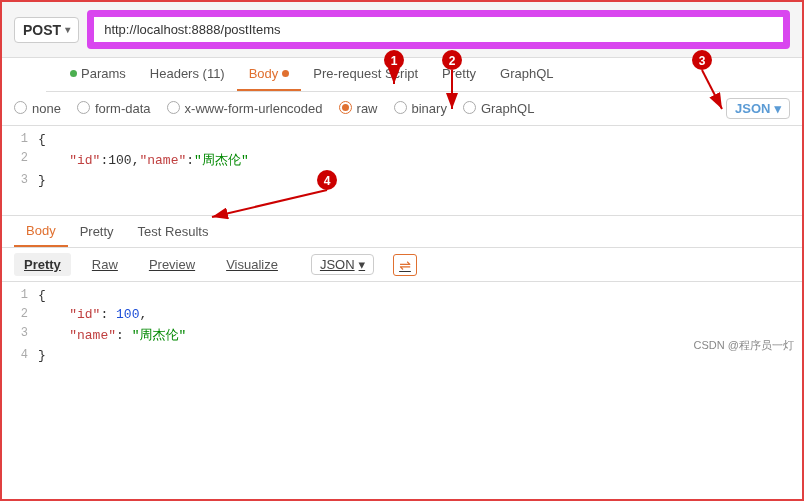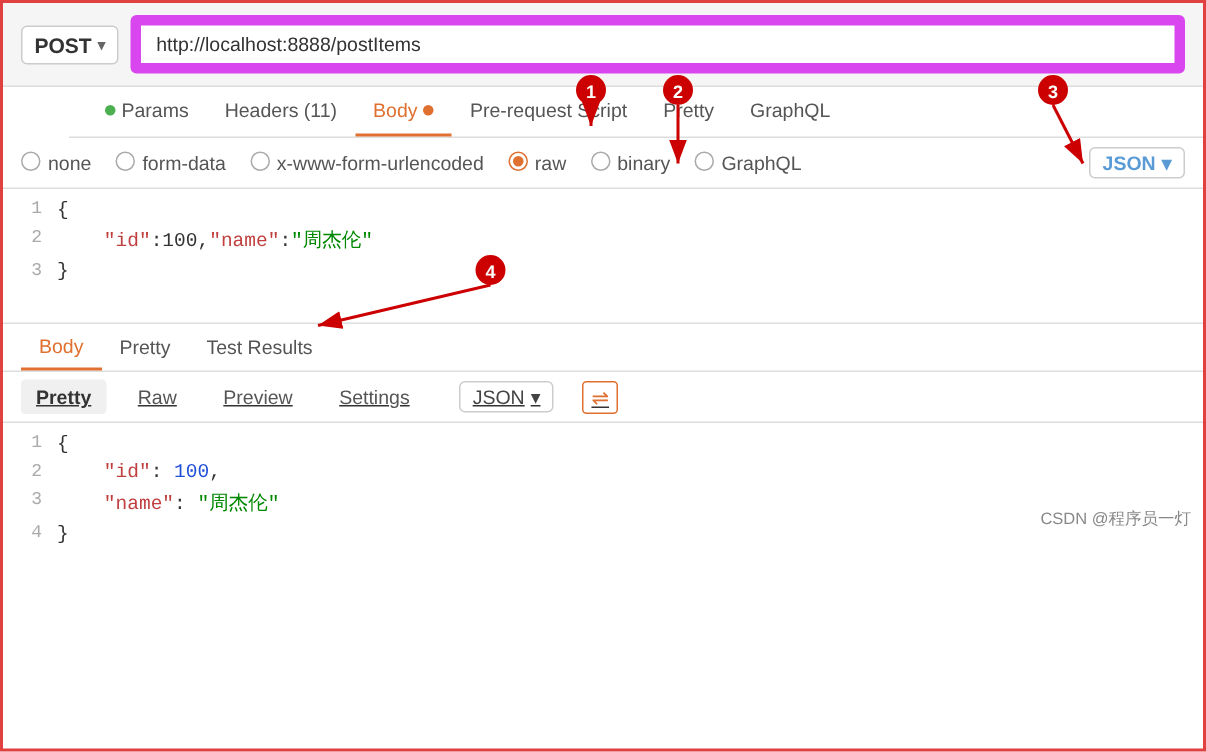--- a/index.html
+++ b/index.html
@@ -360,21 +360,21 @@
       <div class="resp-subtab active">
         <span>Pretty</span>
       </div>
       <div class="resp-subtab">
         <span>Raw</span>
       </div>
       <div class="resp-subtab">
         <span>Preview</span>
       </div>
       <div class="resp-subtab">
-        <span>Settings</span>
+        <span>Visualize</span>
       </div>
       <div class="resp-json-dropdown">
         <span>JSON</span>
         <span>▾</span>
       </div>
       <div class="resp-icon" style="margin-left:8px; font-size:14px;">⇌</div>
     </div>
 
     <div class="resp-code-editor">
       <div class="code-line">

